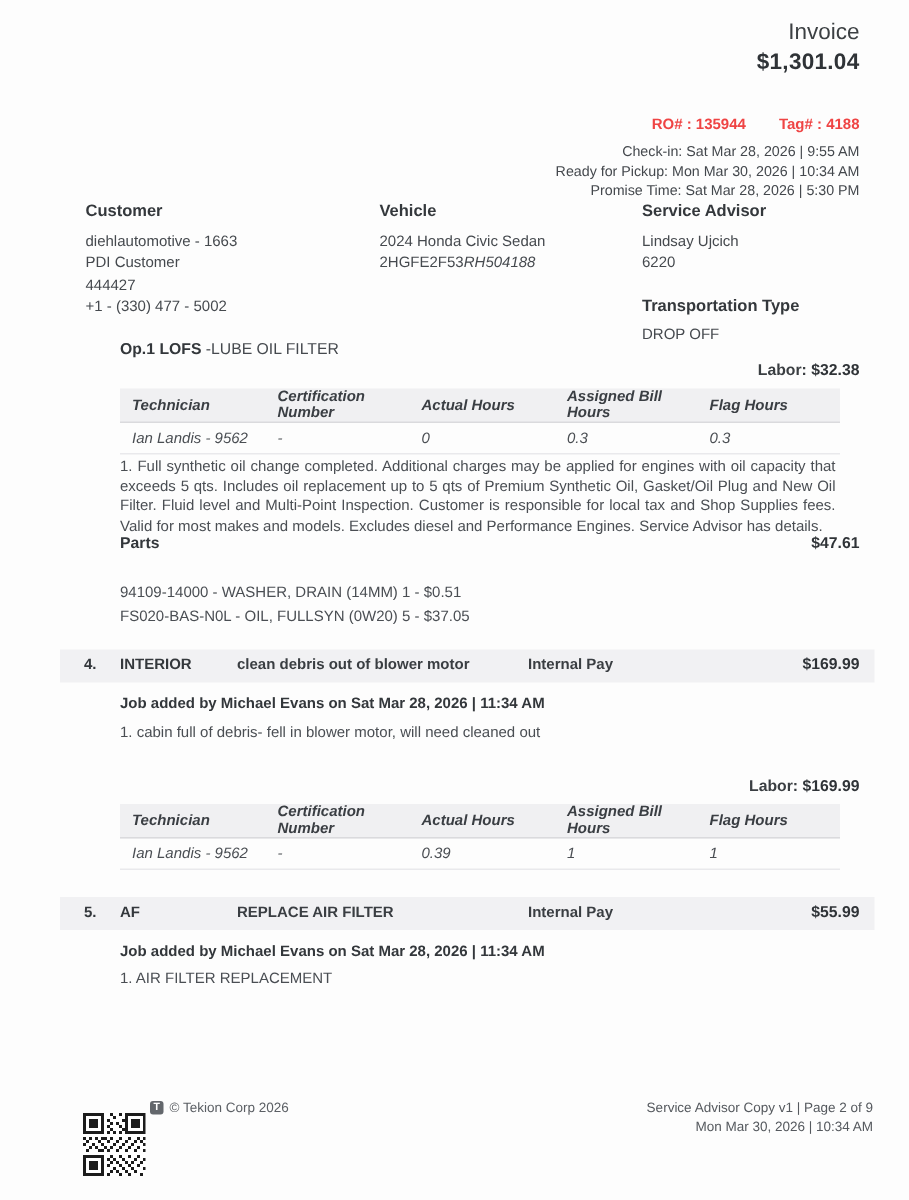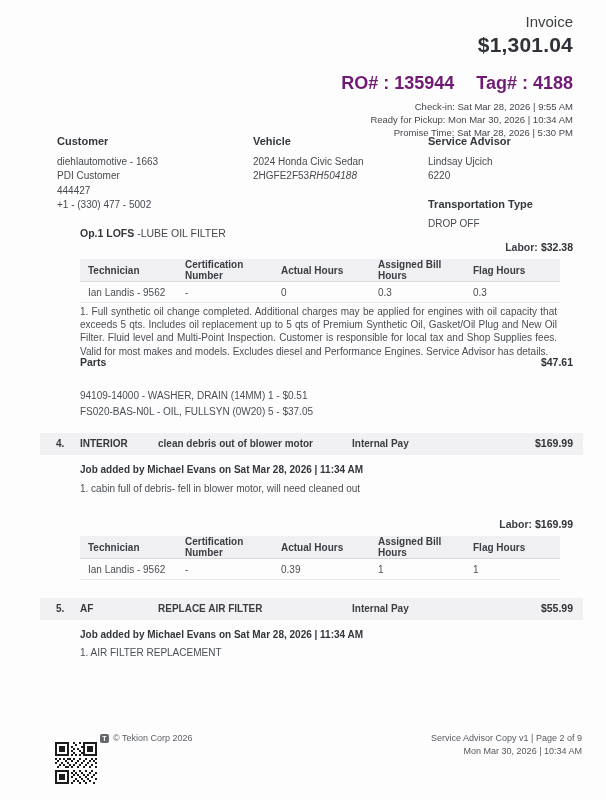--- a/index.html
+++ b/index.html
@@ -4,22 +4,22 @@
 <style>
   html,body{margin:0;padding:0;background:#ffffff;}
   .page{
     position:relative;width:606px;height:800px;background:#fdfdfd;
     font-family:"Liberation Sans", sans-serif;color:#45494e;overflow:hidden;padding-left:17px;
   }
 
   
   .hdr{position:absolute;top:13px;right:50px;text-align:right;}
   .hdr-invoice{font-size:15px;color:#3c4043;font-weight:500;}
-  .hdr-total{font-size:21px;font-weight:bold;color:#2f3337;margin-top:3px;letter-spacing:.2px;}
-  .hdr-rotag{font-size:18px;font-weight:bold;color:#701a75;margin-top:16px;}
+  .hdr-total{font-size:15px;font-weight:bold;color:#2f3337;margin-top:3px;letter-spacing:.2px;}
+  .hdr-rotag{font-size:10px;font-weight:bold;color:#ef4444;margin-top:28px;}
   .hdr-rotag .tag{margin-left:22px;}
   .hdr-meta{font-size:9.5px;line-height:13.2px;color:#44484d;margin-top:6px;}
 
   
   .info{position:absolute;top:134px;left:57px;right:46px;display:flex;}
   .info .col{font-size:10px;line-height:14.6px;}
   .info .col1{width:196px;}
   .info .col2{width:175px;}
   .info .col3{flex:1;}
   .info .ititle{font-size:11px;font-weight:bold;color:#34383c;margin-bottom:6px;}
@@ -28,21 +28,21 @@
 
   
   .opline{position:absolute;left:80px;font-size:10.5px;color:#45494e;}
   .opline .opbold{font-weight:bold;color:#33373b;}
   .laborline{position:absolute;right:50px;font-size:10.5px;text-align:right;}
   .laborline .lab{font-weight:600;color:#3a3e42;}
   .laborline .amt{font-weight:bold;color:#2f3337;margin-left:3px;}
 
   
   .tbl{position:absolute;left:80px;width:480px;font-size:10px;}
-  .tbl .tr{display:grid;grid-template-columns:97px 96px 97px 95px 1fr;align-items:center;}
+  .tbl .tr{display:grid;grid-template-columns:97px 96px 97px 95px 1fr;align-items:center;font-style:italic;}
   .tbl .tr>div{padding:0 0 0 8px;}
   .tbl .th{background:#f0f0f2;height:22px;font-weight:600;color:#3a3e43;border-bottom:1px solid #dadadd;}
   .tbl .td{height:20px;color:#4a4e53;border-bottom:1px solid #e9e9ec;}
 
   
   .para{position:absolute;left:80px;width:477px;font-size:10px;line-height:13.2px;
         text-align:justify;color:#4a4e53;}
   .partshdr{position:absolute;left:80px;right:50px;font-size:10.5px;}
   .partshdr .pl{font-weight:bold;color:#33373b;}
   .partshdr .pa{float:right;font-weight:bold;color:#2f3337;}

